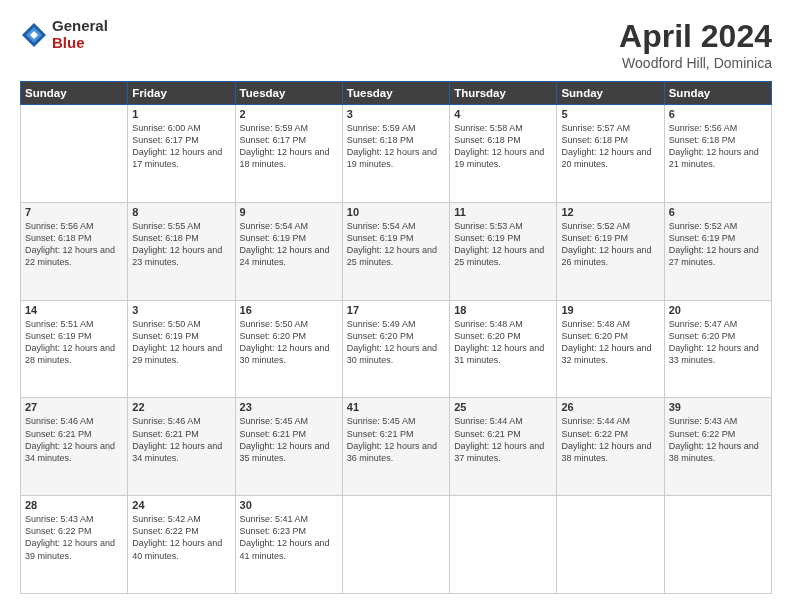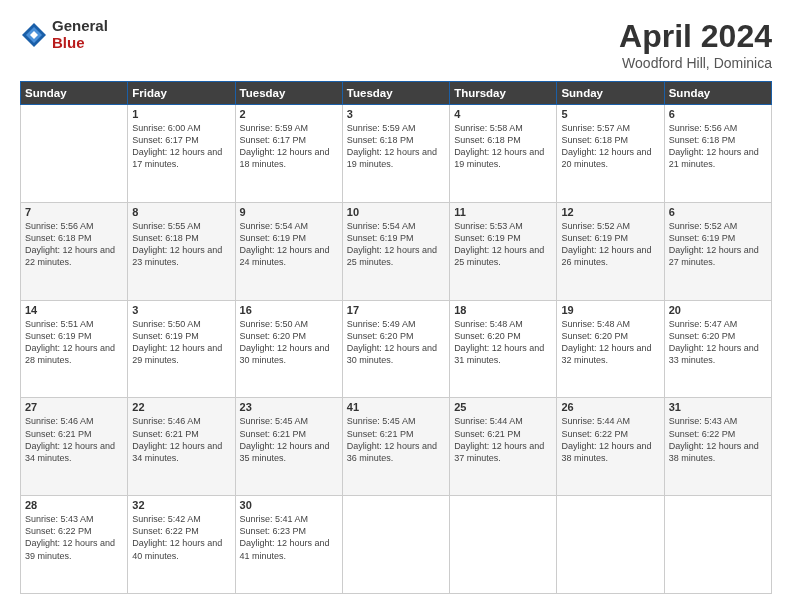--- a/index.html
+++ b/index.html
@@ -245,31 +245,31 @@
           </td>
           <td>
             <span class="day-num">25</span>
             <div class="day-info">Sunrise: 5:44 AM<br>Sunset: 6:21 PM<br>Daylight: 12 hours and 37 minutes.</div>
           </td>
           <td>
             <span class="day-num">26</span>
             <div class="day-info">Sunrise: 5:44 AM<br>Sunset: 6:22 PM<br>Daylight: 12 hours and 38 minutes.</div>
           </td>
           <td>
-            <span class="day-num">31</span>
+            <span class="day-num">39</span>
             <div class="day-info">Sunrise: 5:43 AM<br>Sunset: 6:22 PM<br>Daylight: 12 hours and 38 minutes.</div>
           </td>
         </tr>
         <tr>
           <td>
             <span class="day-num">28</span>
             <div class="day-info">Sunrise: 5:43 AM<br>Sunset: 6:22 PM<br>Daylight: 12 hours and 39 minutes.</div>
           </td>
           <td>
-            <span class="day-num">32</span>
+            <span class="day-num">24</span>
             <div class="day-info">Sunrise: 5:42 AM<br>Sunset: 6:22 PM<br>Daylight: 12 hours and 40 minutes.</div>
           </td>
           <td>
             <span class="day-num">30</span>
             <div class="day-info">Sunrise: 5:41 AM<br>Sunset: 6:23 PM<br>Daylight: 12 hours and 41 minutes.</div>
           </td>
           <td class="empty-cell"></td>
           <td class="empty-cell"></td>
           <td class="empty-cell"></td>
           <td class="empty-cell"></td>

